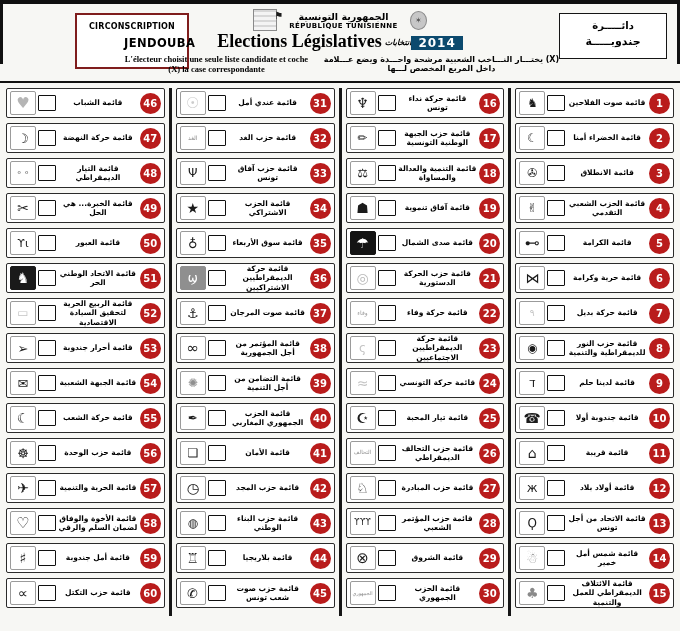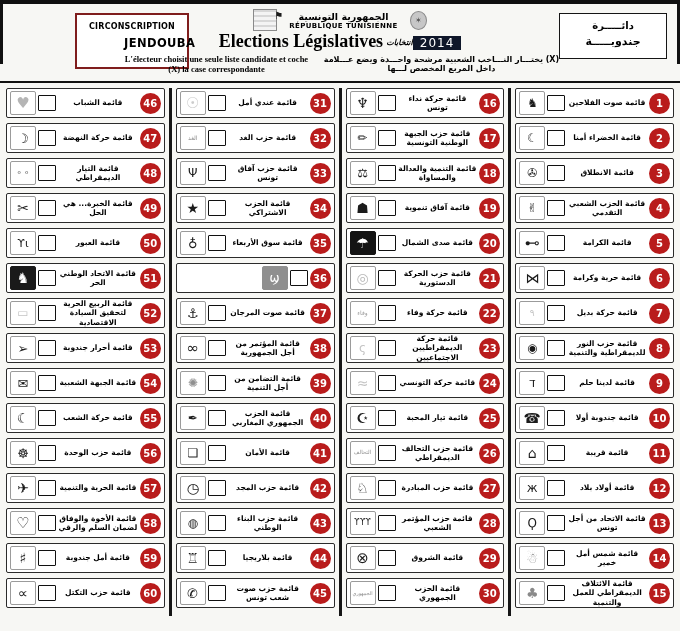--- a/index.html
+++ b/index.html
@@ -24,21 +24,21 @@
         position:relative;flex-shrink:0;}
   .isie .flag{position:absolute;right:-7px;top:1px;font-size:10px;color:#1c1c1c;line-height:1;}
   .rep .ar{font-size:9.5px;font-weight:bold;}
   .rep .fr{font-size:7px;font-weight:bold;letter-spacing:.4px;}
   .coat{width:15px;height:17px;border-radius:50%;background:#c7c7c7;border:1px solid #8a8a8a;
         display:flex;align-items:center;justify-content:center;font-size:8px;color:#555;flex-shrink:0;}
   .c-row2{display:flex;justify-content:center;align-items:flex-end;gap:3px;margin-top:1px;}
   .title-fr{font-family:"Liberation Serif","DejaVu Serif",serif;font-weight:bold;font-size:18px;line-height:1;}
   .badge{display:flex;flex-direction:row;align-items:center;line-height:1;}
   .badge .b-ar{font-size:8px;font-weight:bold;font-style:italic;}
-  .badge .b-yr{background:#0f172a;color:#fff;font-weight:normal;font-size:12px;padding:1px 7px;letter-spacing:1px;margin-top:1px;text-align:right;}
+  .badge .b-yr{background:#0c4a6e;color:#fff;font-weight:bold;font-size:12px;padding:1px 7px;letter-spacing:1px;margin-top:1px;text-align:right;}
   .title-ar{font-size:14px;font-weight:bold;line-height:1.1;}
   .instr{display:flex;justify-content:center;align-items:center;gap:10px;margin-top:4px;font-weight:bold;}
   .instr .fr{font-family:"Liberation Serif","DejaVu Serif",serif;font-size:8.5px;}
   .instr .ar{font-size:8px;}
 
   
   .grid{position:absolute;top:77px;left:0;width:680px;border-top:2px solid #111;
         display:flex;padding:5px 6px 0;box-sizing:border-box;}
   .col{flex:1;display:flex;flex-direction:column;min-width:0;}
   .vsep{width:3px;height:528px;background:#161616;margin:0 4px;flex-shrink:0;}
@@ -214,20 +214,21 @@
           <span class="icon" style="font-size: 14px;">★</span>
         </div>
         <div class="row">
           <span class="num">35</span>
           <span class="name">قائمة سوق الأربعاء</span>
           <span class="chk"></span>
           <span class="icon" style="font-size: 13px;">♁</span>
         </div>
         <div class="row">
           <span class="num">36</span>
+          <span class="name">قائمة حركة الديمقراطيين الاشتراكيين</span>
           <span class="chk"></span>
           <span class="icon" style="color: rgb(255, 255, 255); background: rgb(143, 143, 143); border-color: rgb(143, 143, 143);">ϣ</span>
         </div>
         <div class="row">
           <span class="num">37</span>
           <span class="name">قائمة صوت المرجان</span>
           <span class="chk"></span>
           <span class="icon" style="font-size: 13px;">⚓</span>
         </div>
         <div class="row">

